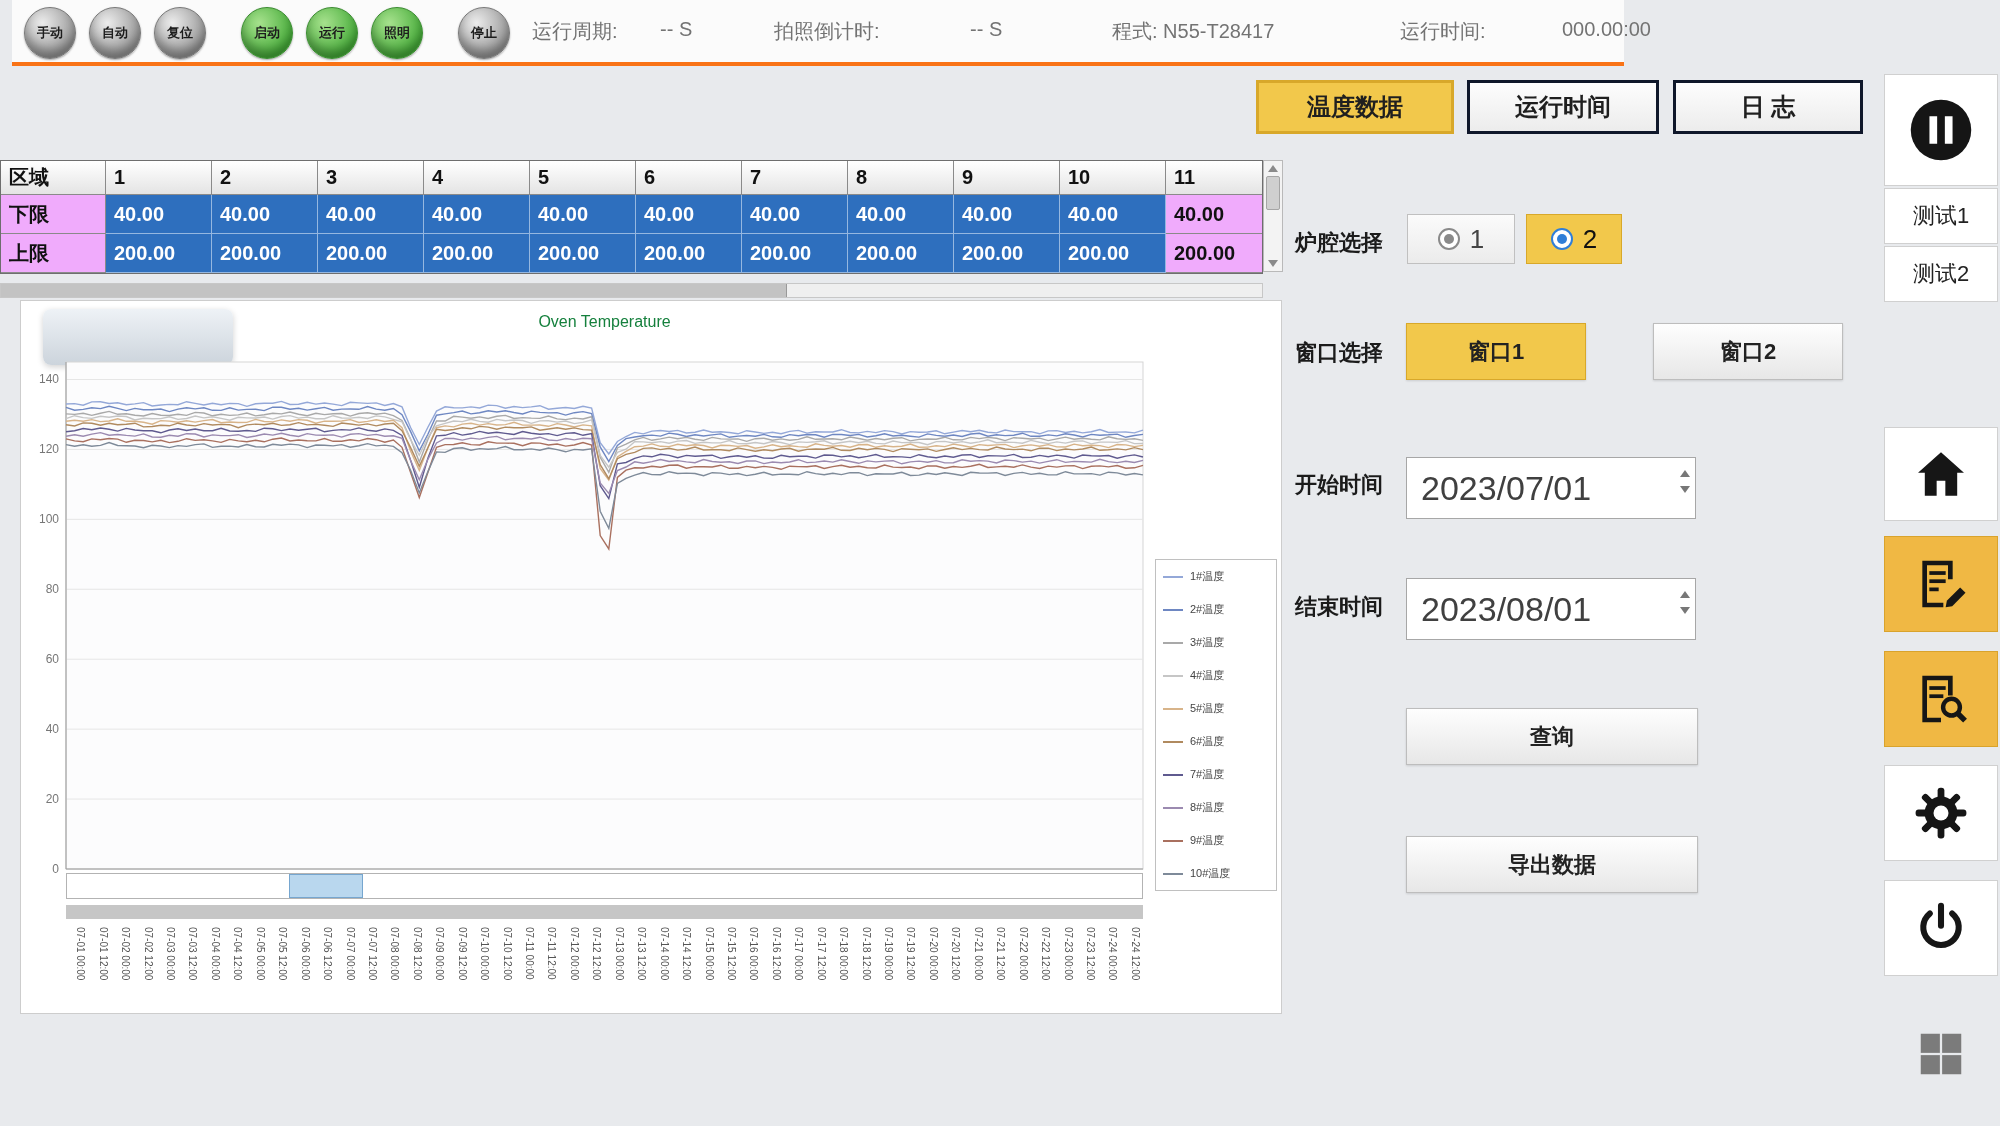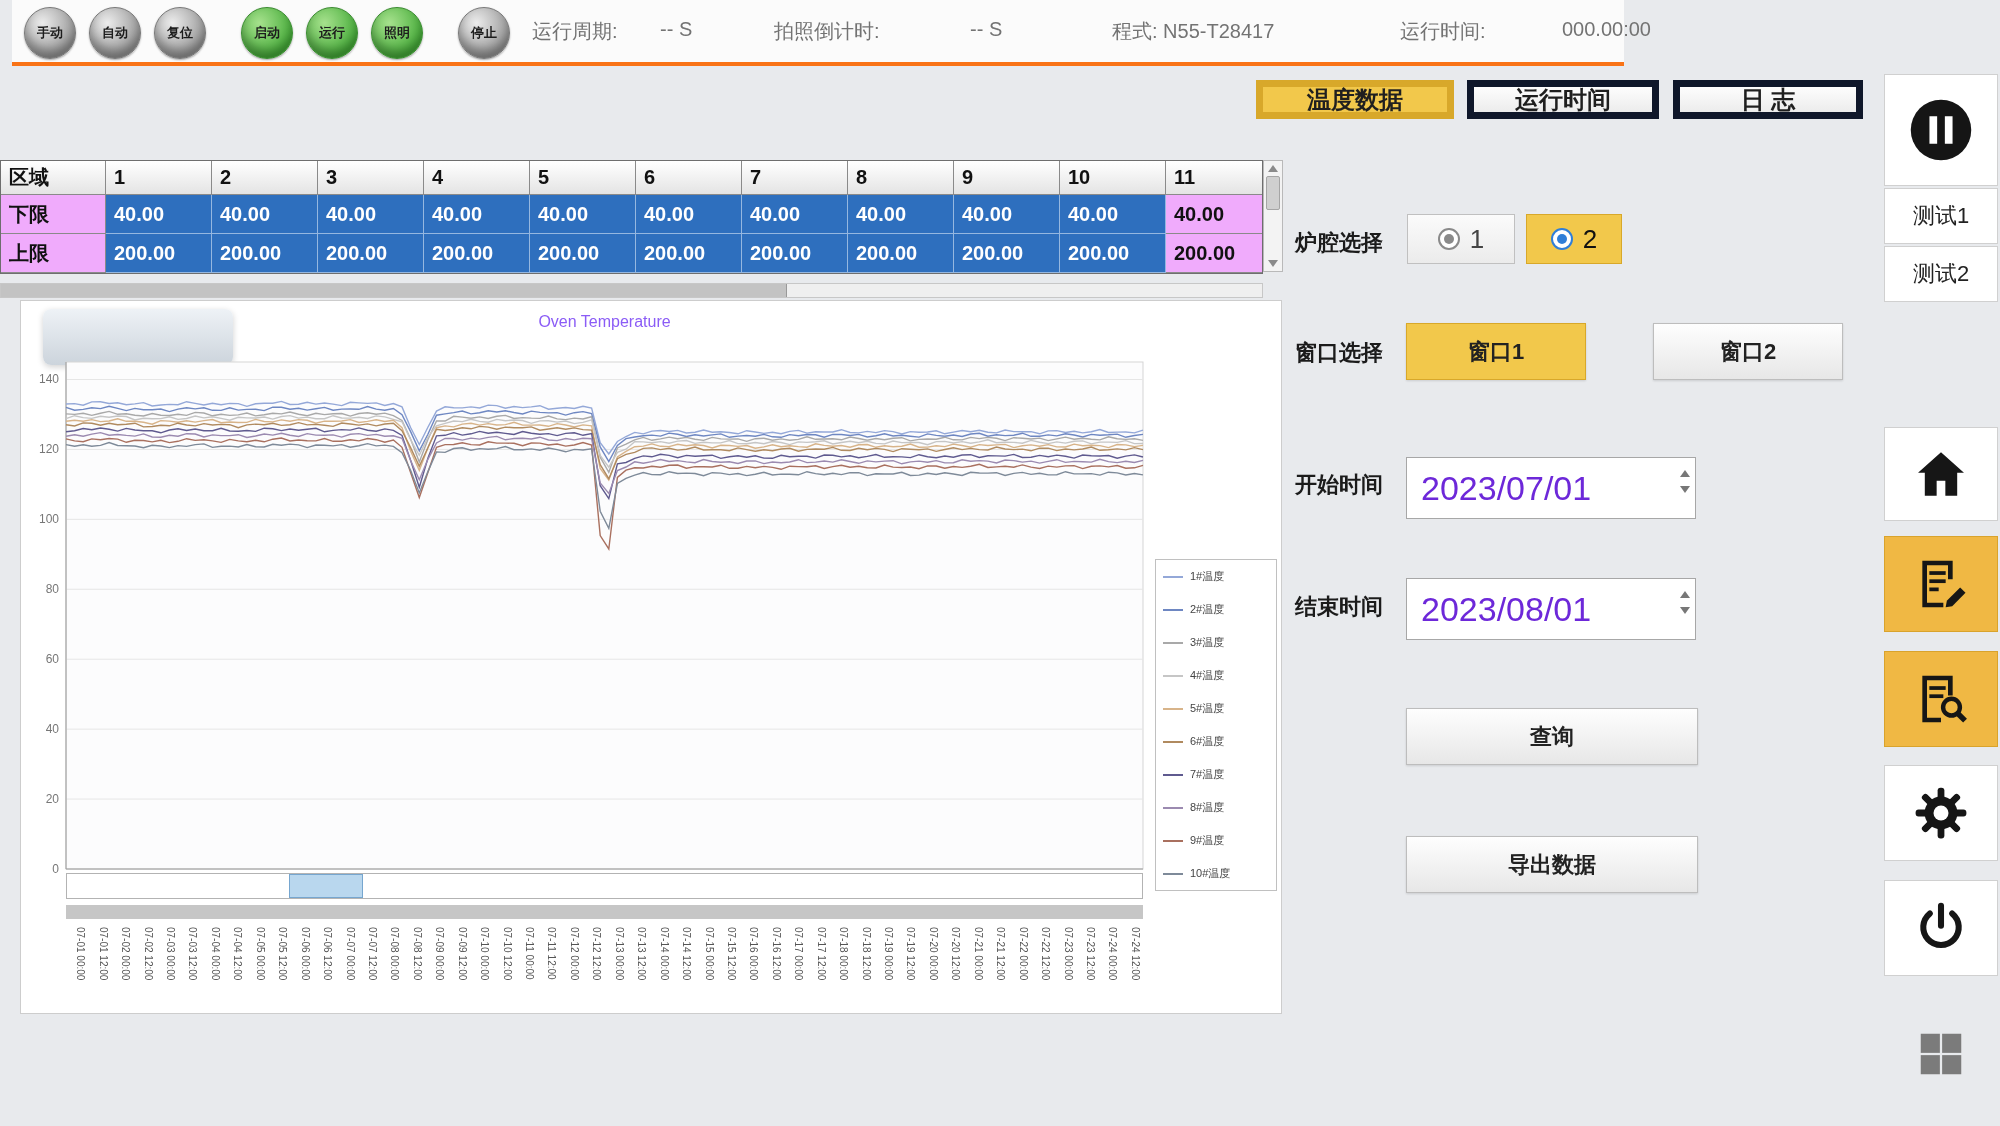--- a/index.html
+++ b/index.html
@@ -11,22 +11,22 @@
   .topbar{position:absolute;left:12px;top:0;width:1612px;height:66px;background:#fbfbfb;border-bottom:4px solid #f97316;}
   .tb-buttons{position:absolute;left:12px;top:7px;display:flex;align-items:center;gap:13px;}
   .tb-btn{width:52px;height:52px;border-radius:50%;display:flex;align-items:center;justify-content:center;
           font-size:13px;font-weight:bold;color:#1d1d1d;cursor:pointer;
           box-shadow:inset 0 -8px 10px rgba(0,0,0,.28),0 1px 2px rgba(0,0,0,.35);}
   .tb-btn.gray{background:radial-gradient(circle at 35% 30%,#ececec,#979797 72%);border:1px solid #787878;}
   .tb-btn.green{background:radial-gradient(circle at 35% 30%,#a6e18d,#47ad3a 72%);border:1px solid #3a8c30;}
   .tb-text{position:absolute;top:18px;font-size:20px;font-weight:400;color:#737373;white-space:nowrap;}
 
   
-  .tab{position:absolute;top:80px;height:39px;display:flex;align-items:center;justify-content:center;
-       font-size:24px;font-weight:700;color:#1f1f1f;border:7px solid #0f172a;
+  .tab{position:absolute;top:80px;height:54px;display:flex;align-items:center;justify-content:center;
+       font-size:24px;font-weight:700;color:#1f1f1f;border:3px solid #0f172a;
        background:linear-gradient(#fdfdfd,#ececec);cursor:pointer;}
   .tab.active{background:var(--accent,#f2c84b);border-color:#d8a82a;}
 
   
   .limits{position:absolute;left:0;top:160px;width:1263px;border:1px solid #6e6e6e;background:#f0abfc;}
   .lt-row{display:flex;}
   .lt-cell{flex:0 0 106px;height:39px;border-right:1px solid #8a8a8a;border-bottom:1px solid #8a8a8a;
            display:flex;align-items:center;padding-left:8px;font-size:20px;font-weight:700;color:#111;overflow:hidden;white-space:nowrap;}
   .lt-head .lt-cell{height:34px;background:linear-gradient(#ffffff,#e4e4e4);}
   .lt-cell.c-first{flex:0 0 105px;}
@@ -39,21 +39,21 @@
   .vs-up{border-bottom:7px solid #8a8a8a;}
   .vs-down{border-top:7px solid #8a8a8a;margin-top:auto;}
   .vs-thumb{width:14px;height:34px;background:#cfcfcf;border:1px solid #a5a5a5;border-radius:2px;}
   .hscroll{position:absolute;left:0;top:283px;width:1263px;height:15px;background:#efefef;border:1px solid #c7c7c7;}
   .hs-thumb{position:absolute;left:0;top:0;width:786px;height:13px;background:#c3c3c3;border-right:1px solid #999;}
 
   
   .chart-panel{position:absolute;left:20px;top:300px;width:1262px;height:714px;background:#fff;border:1px solid #cdcdcd;}
   .chart-overlay-btn{position:absolute;left:22px;top:8px;width:190px;height:56px;border-radius:8px;
                      background:linear-gradient(#eef2f6,#ccd4dc);box-shadow:0 2px 6px rgba(0,0,0,.18);}
-  .chart-title{position:absolute;left:45px;top:12px;width:1077px;text-align:center;font-size:16px;color:#8b5cf6;}
+  .chart-title{position:absolute;left:45px;top:12px;width:1077px;text-align:center;font-size:16px;color:#15803d;}
   #chart-svg{position:absolute;left:0;top:0;}
   .legend{position:absolute;left:1134px;top:258px;width:122px;border:1px solid #c0c0c0;background:#fff;
           padding:9px 7px;display:flex;flex-direction:column;gap:18px;}
   .legend-item{display:flex;align-items:center;gap:7px;font-size:11px;color:#444;white-space:nowrap;}
   .legend-swatch{width:20px;height:0;border-top:2px solid;}
   .range-bar{position:absolute;left:45px;top:572px;width:1077px;height:26px;background:#fff;border:1px solid #b3b3b3;}
   .range-thumb{position:absolute;left:222px;top:0;width:74px;height:24px;background:#b9d7ee;border:1px solid #76a6cf;}
   .gray-band{position:absolute;left:45px;top:604px;width:1077px;height:14px;background:#c6c6c6;}
 
   
@@ -63,21 +63,21 @@
   .radio-box.selected{background:var(--accent,#f2c84b);border-color:#d8a82a;color:#111;}
   .radio-dot{width:22px;height:22px;border-radius:50%;border:2px solid #8a8a8a;background:#fff;
              display:flex;align-items:center;justify-content:center;}
   .radio-dot::after{content:"";width:10px;height:10px;border-radius:50%;background:#8a8a8a;}
   .radio-box.selected .radio-dot{border-color:var(--radio-blue,#2f7ed8);}
   .radio-box.selected .radio-dot::after{background:var(--radio-blue,#2f7ed8);}
   .btn{position:absolute;display:flex;align-items:center;justify-content:center;font-size:22px;font-weight:700;color:#222;
        border:1px solid #bdbdbd;background:linear-gradient(#fefefe,#e7e7e7);cursor:pointer;box-shadow:0 1px 2px rgba(0,0,0,.12);}
   .btn.accent{background:var(--accent,#f2c84b);border-color:#d8a82a;}
   .date-input{position:absolute;width:290px;height:62px;background:#fff;border:1px solid #a7a7a7;
-              display:flex;align-items:center;font-size:34px;color:#6d28d9;padding-left:14px;cursor:text;}
+              display:flex;align-items:center;font-size:34px;color:#404040;padding-left:14px;cursor:text;}
   .date-spin{position:absolute;right:5px;top:12px;display:flex;flex-direction:column;gap:9px;align-items:center;}
   .spin-arrow{width:0;height:0;border-left:5px solid transparent;border-right:5px solid transparent;}
   .spin-up{border-bottom:7px solid #777;}
   .spin-down{border-top:7px solid #777;}
 
   
   .side-card{position:absolute;left:1884px;width:114px;background:#fff;border:1px solid #d0d0d0;
              display:flex;align-items:center;justify-content:center;cursor:pointer;}
   .side-card.amber{background:var(--sidebar-amber,#f0b844);border-color:#d9a32c;}
   .side-card.flat{background:transparent;border:none;}

